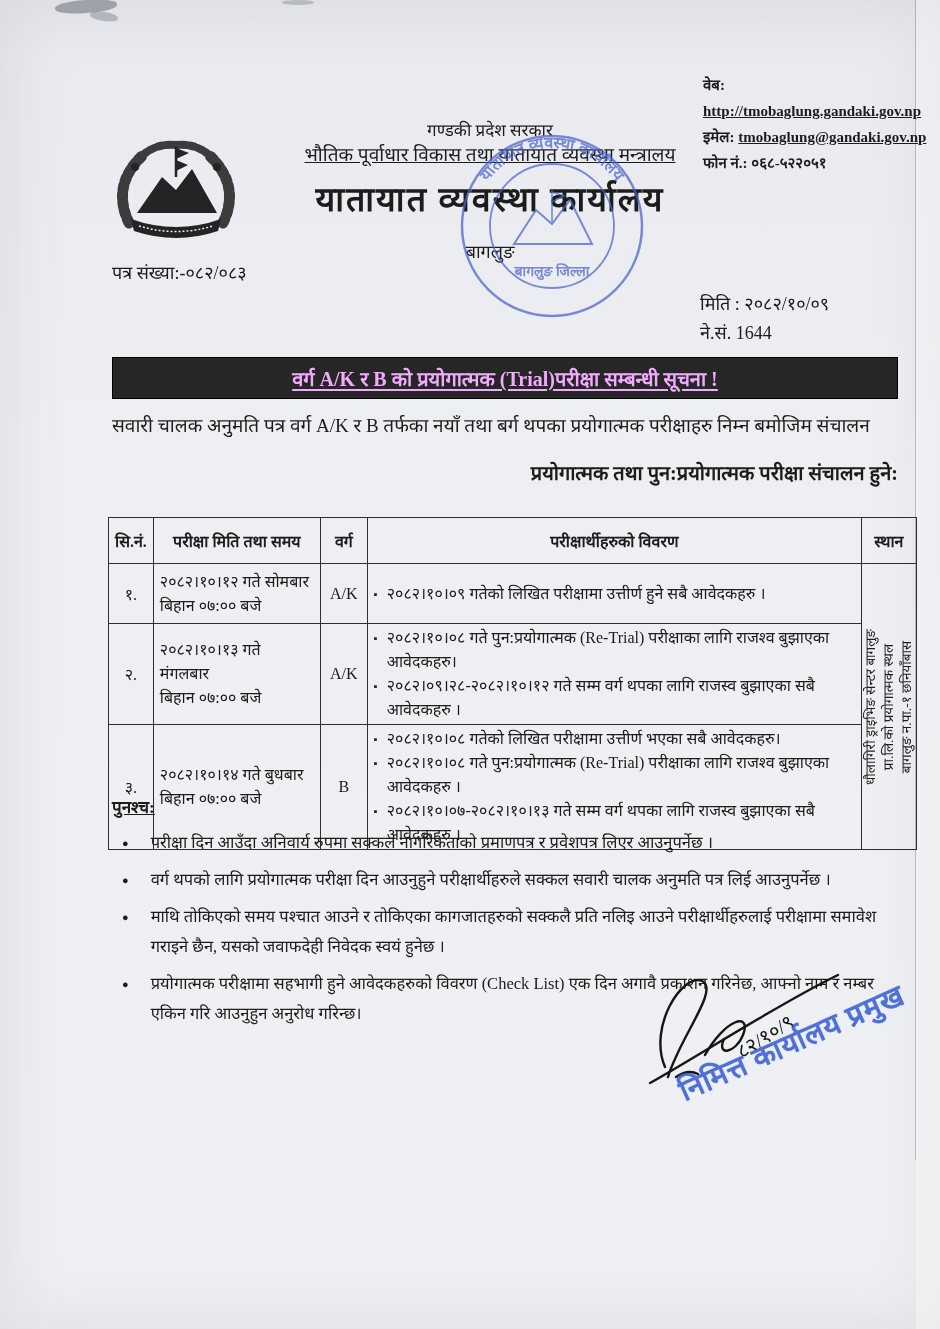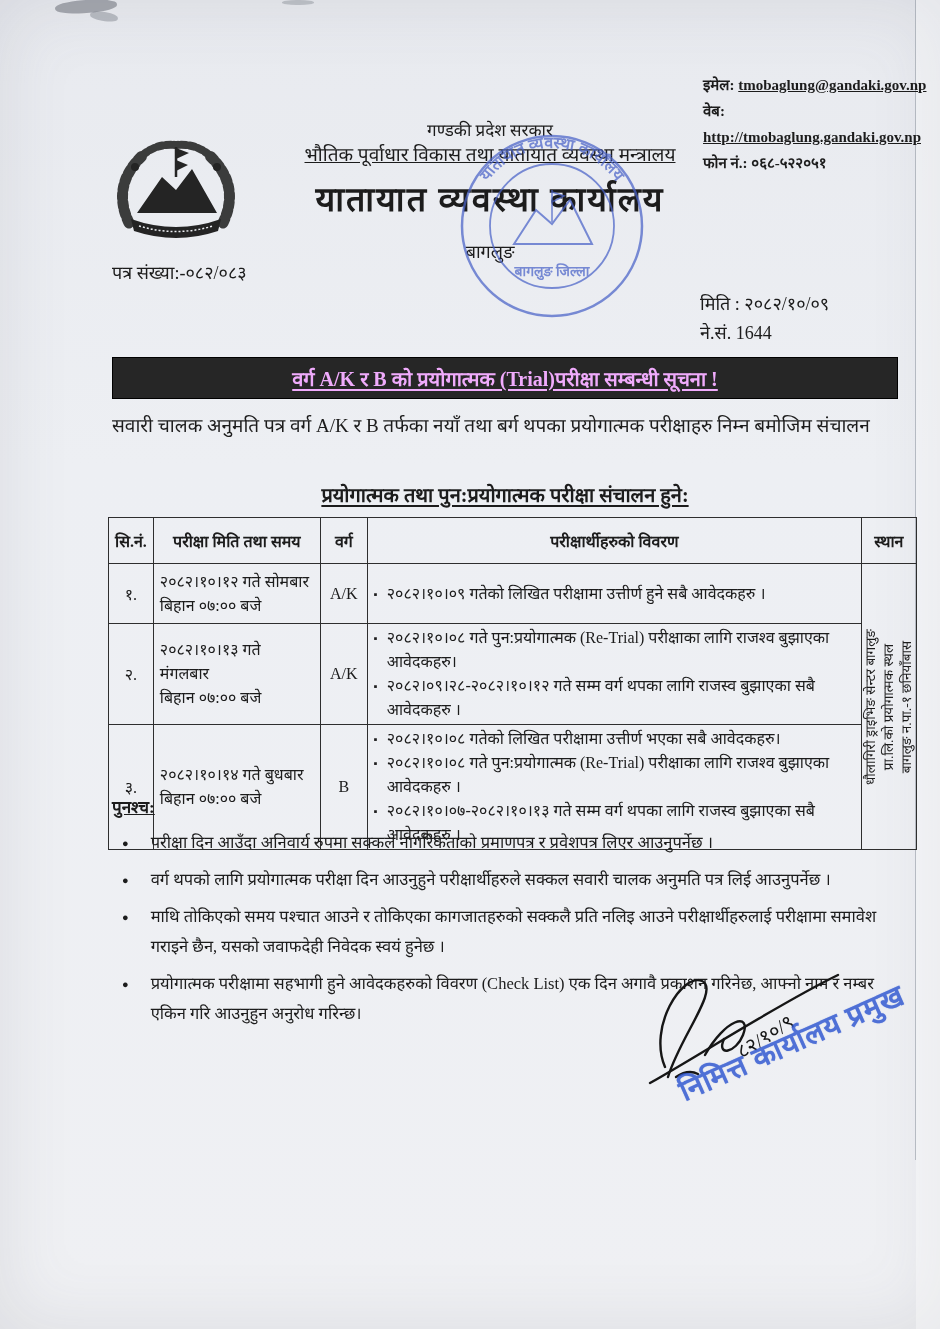--- a/index.html
+++ b/index.html
@@ -26,21 +26,21 @@
   .district{font-size:18px;margin-top:18px;}
   .letter-no{left:112px;top:260px;font-size:18px;}
   .date-block{left:700px;top:290px;font-size:18px;line-height:29px;}
   
   .banner{
     left:112px;top:357px;width:786px;height:42px;background:#262626;border:1px solid #000;
     display:flex;align-items:center;justify-content:center;box-sizing:border-box;
   }
   .banner span{color:#f0abfc;font-size:20px;font-weight:bold;text-decoration:underline;text-underline-offset:3px;}
   .body-par{left:112px;top:408px;width:792px;font-size:19px;line-height:35px;}
-  .subtitle{left:112px;top:481px;width:786px;text-align:center;font-size:20px;font-weight:bold;text-decoration:underline;text-underline-offset:3px;}
+  .subtitle{left:112px;top:459px;width:786px;text-align:right;font-size:20px;font-weight:bold;text-underline-offset:3px;}
   
   table.exam{left:108px;top:517px;position:absolute;border-collapse:collapse;table-layout:fixed;}
   table.exam th,table.exam td{border:1.2px solid #2e2e2e;padding:2px 6px;font-size:16px;vertical-align:middle;}
   table.exam th{font-weight:bold;font-size:16px;}
   td.c,th{text-align:center;}
   td.dt{font-size:16px;line-height:24px;padding-left:10px;}
   td.det{padding-left:8px;}
   .d-item{display:flex;gap:9px;line-height:24px;align-items:flex-start;}
   .d-item .sq{font-size:11px;line-height:24px;flex:0 0 auto;}
   td.loc-cell{position:relative;padding:0;}
@@ -66,26 +66,26 @@
 <div class="page">
 
   <div class="smudge" style="left:55px;top:0;width:62px;height:13px;opacity:.5;transform:rotate(-4deg);"></div>
   <div class="smudge" style="left:90px;top:12px;width:28px;height:9px;opacity:.35;transform:rotate(8deg);"></div>
   <div class="smudge" style="left:282px;top:0;width:32px;height:5px;opacity:.3;"></div>
   <div class="crease" style="left:915px;top:0;height:1160px;"></div>
   <div class="edge-right"></div>
 
   <div class="abs contact">
     <div>
+      <span>वेब:</span>
+      <span class="val">http://tmobaglung.gandaki.gov.np</span>
+    </div>
+    <div>
       <span>इमेल:</span>
       <span class="val">tmobaglung@gandaki.gov.np</span>
-    </div>
-    <div>
-      <span>वेब:</span>
-      <span class="val">http://tmobaglung.gandaki.gov.np</span>
     </div>
     <div>
       <span>फोन नं.:</span>
       <span>०६८-५२२०५१</span>
     </div>
   </div>
 
   <svg class="abs" style="left:105px;top:135px;" width="142" height="118" viewBox="0 0 142 118">
     <g stroke="#242424" fill="none" stroke-linecap="round" opacity=".88">
       <path d="M24,88 Q6,50 38,20" stroke-width="11" stroke-dasharray="5,3.5"></path>

